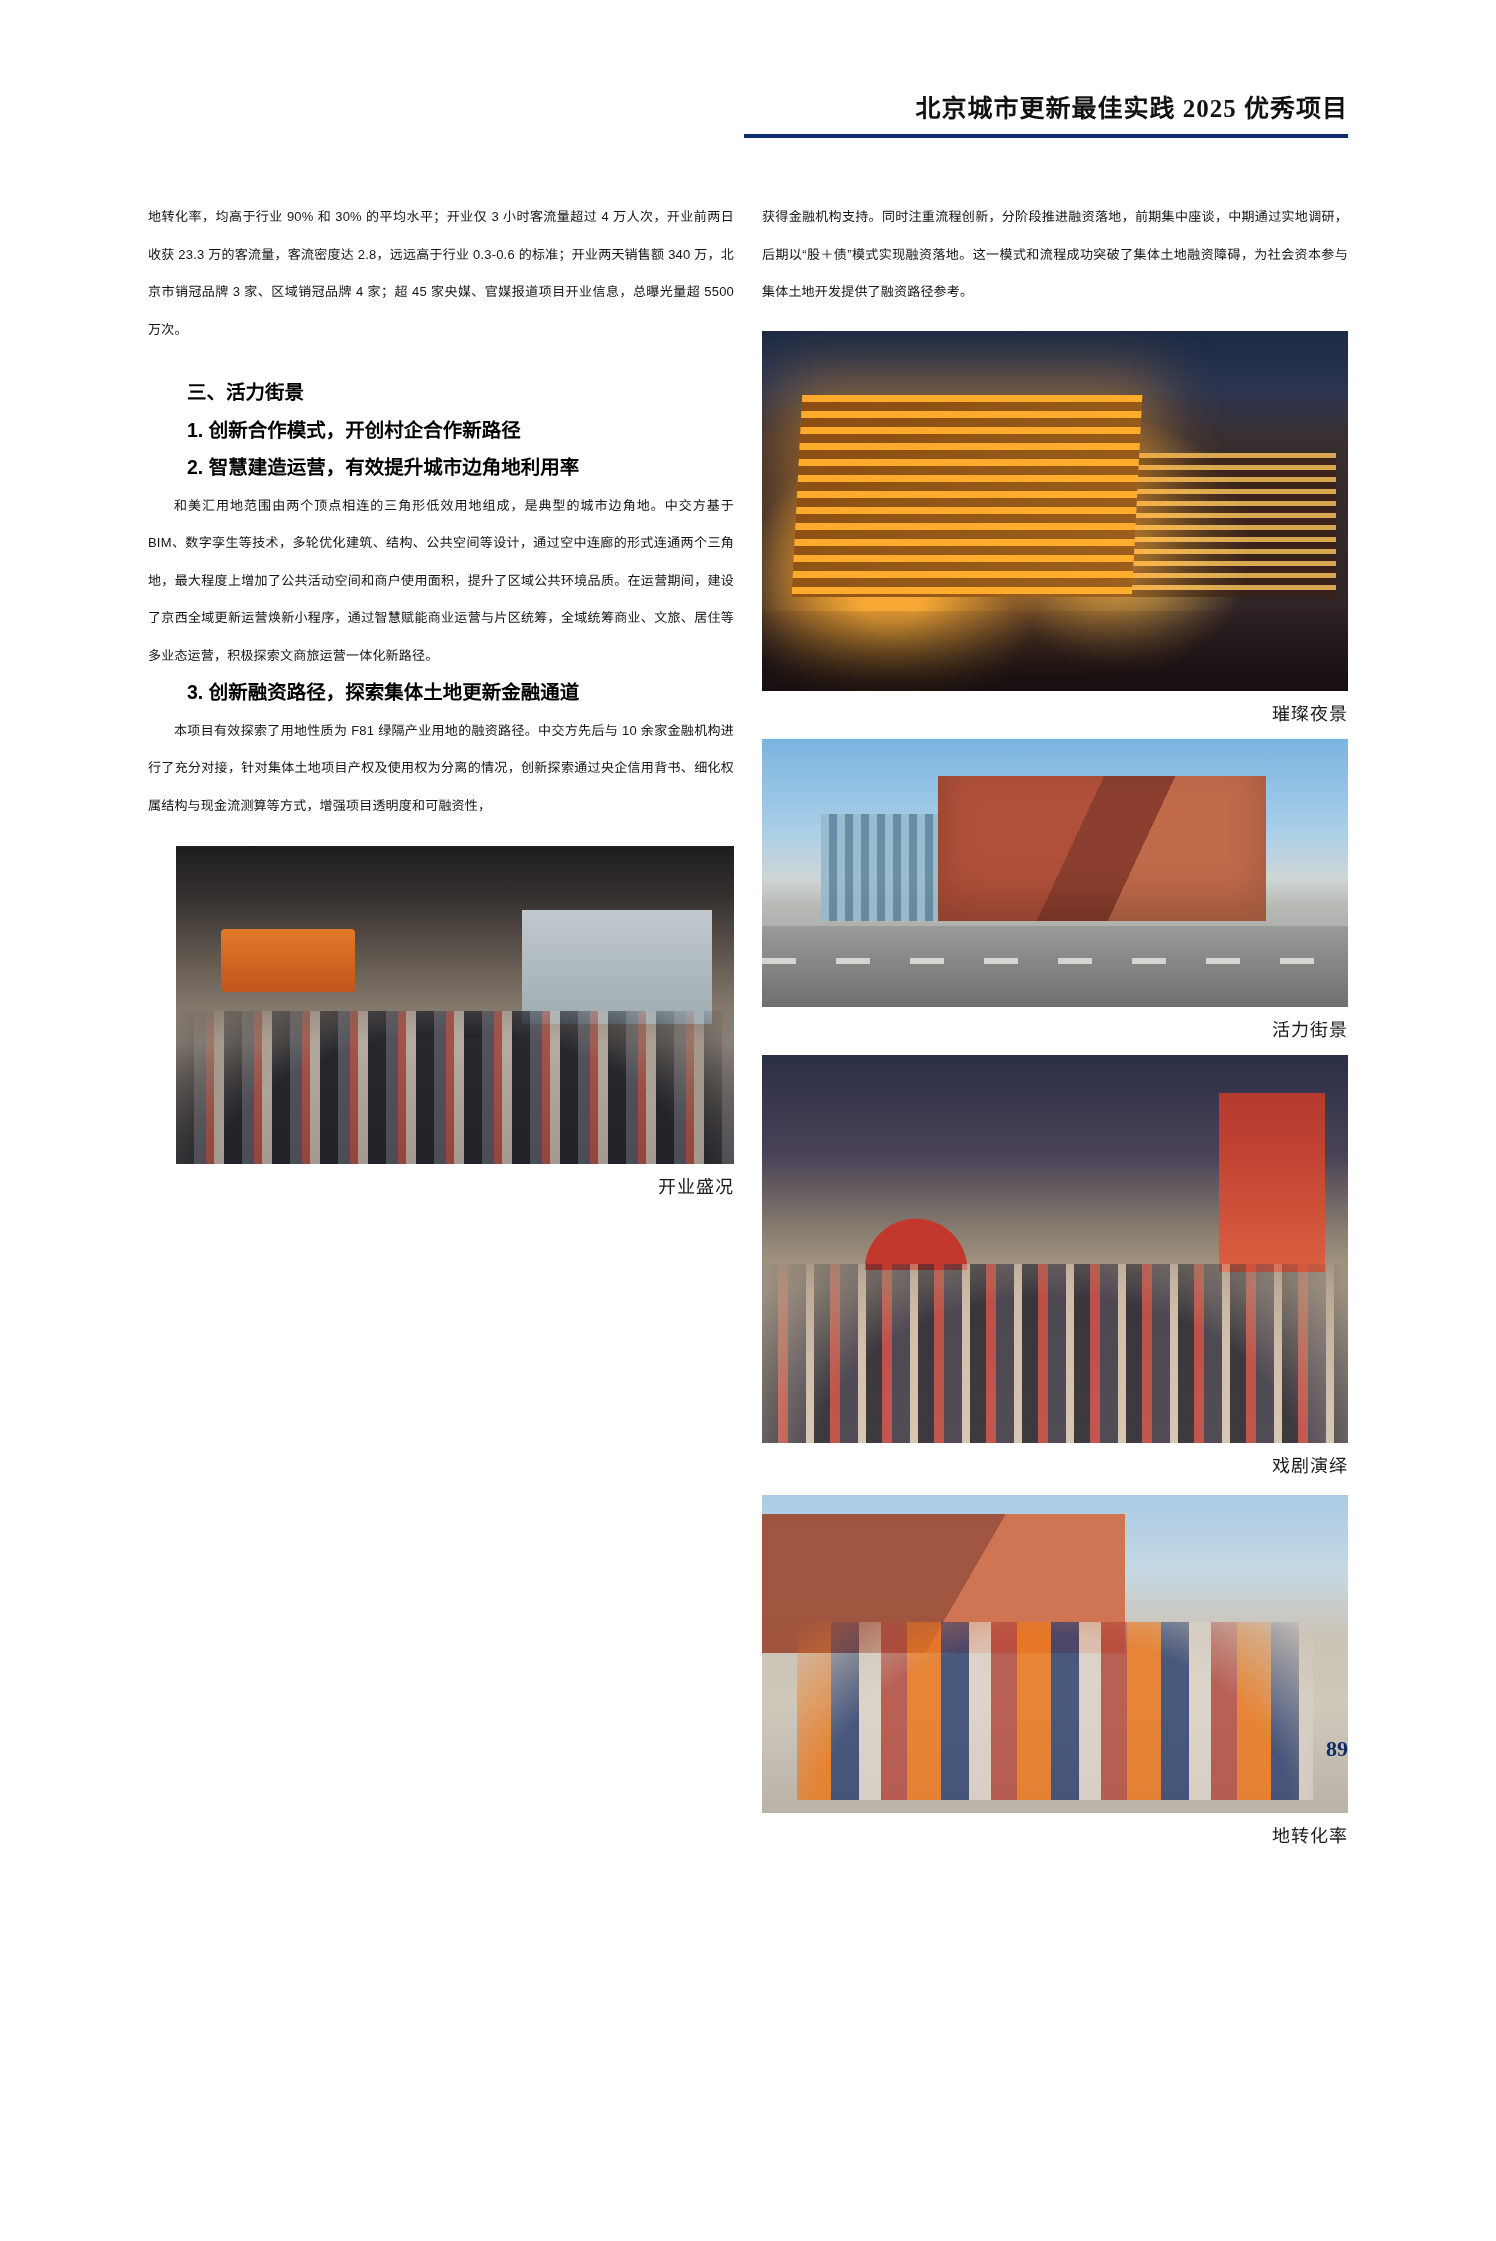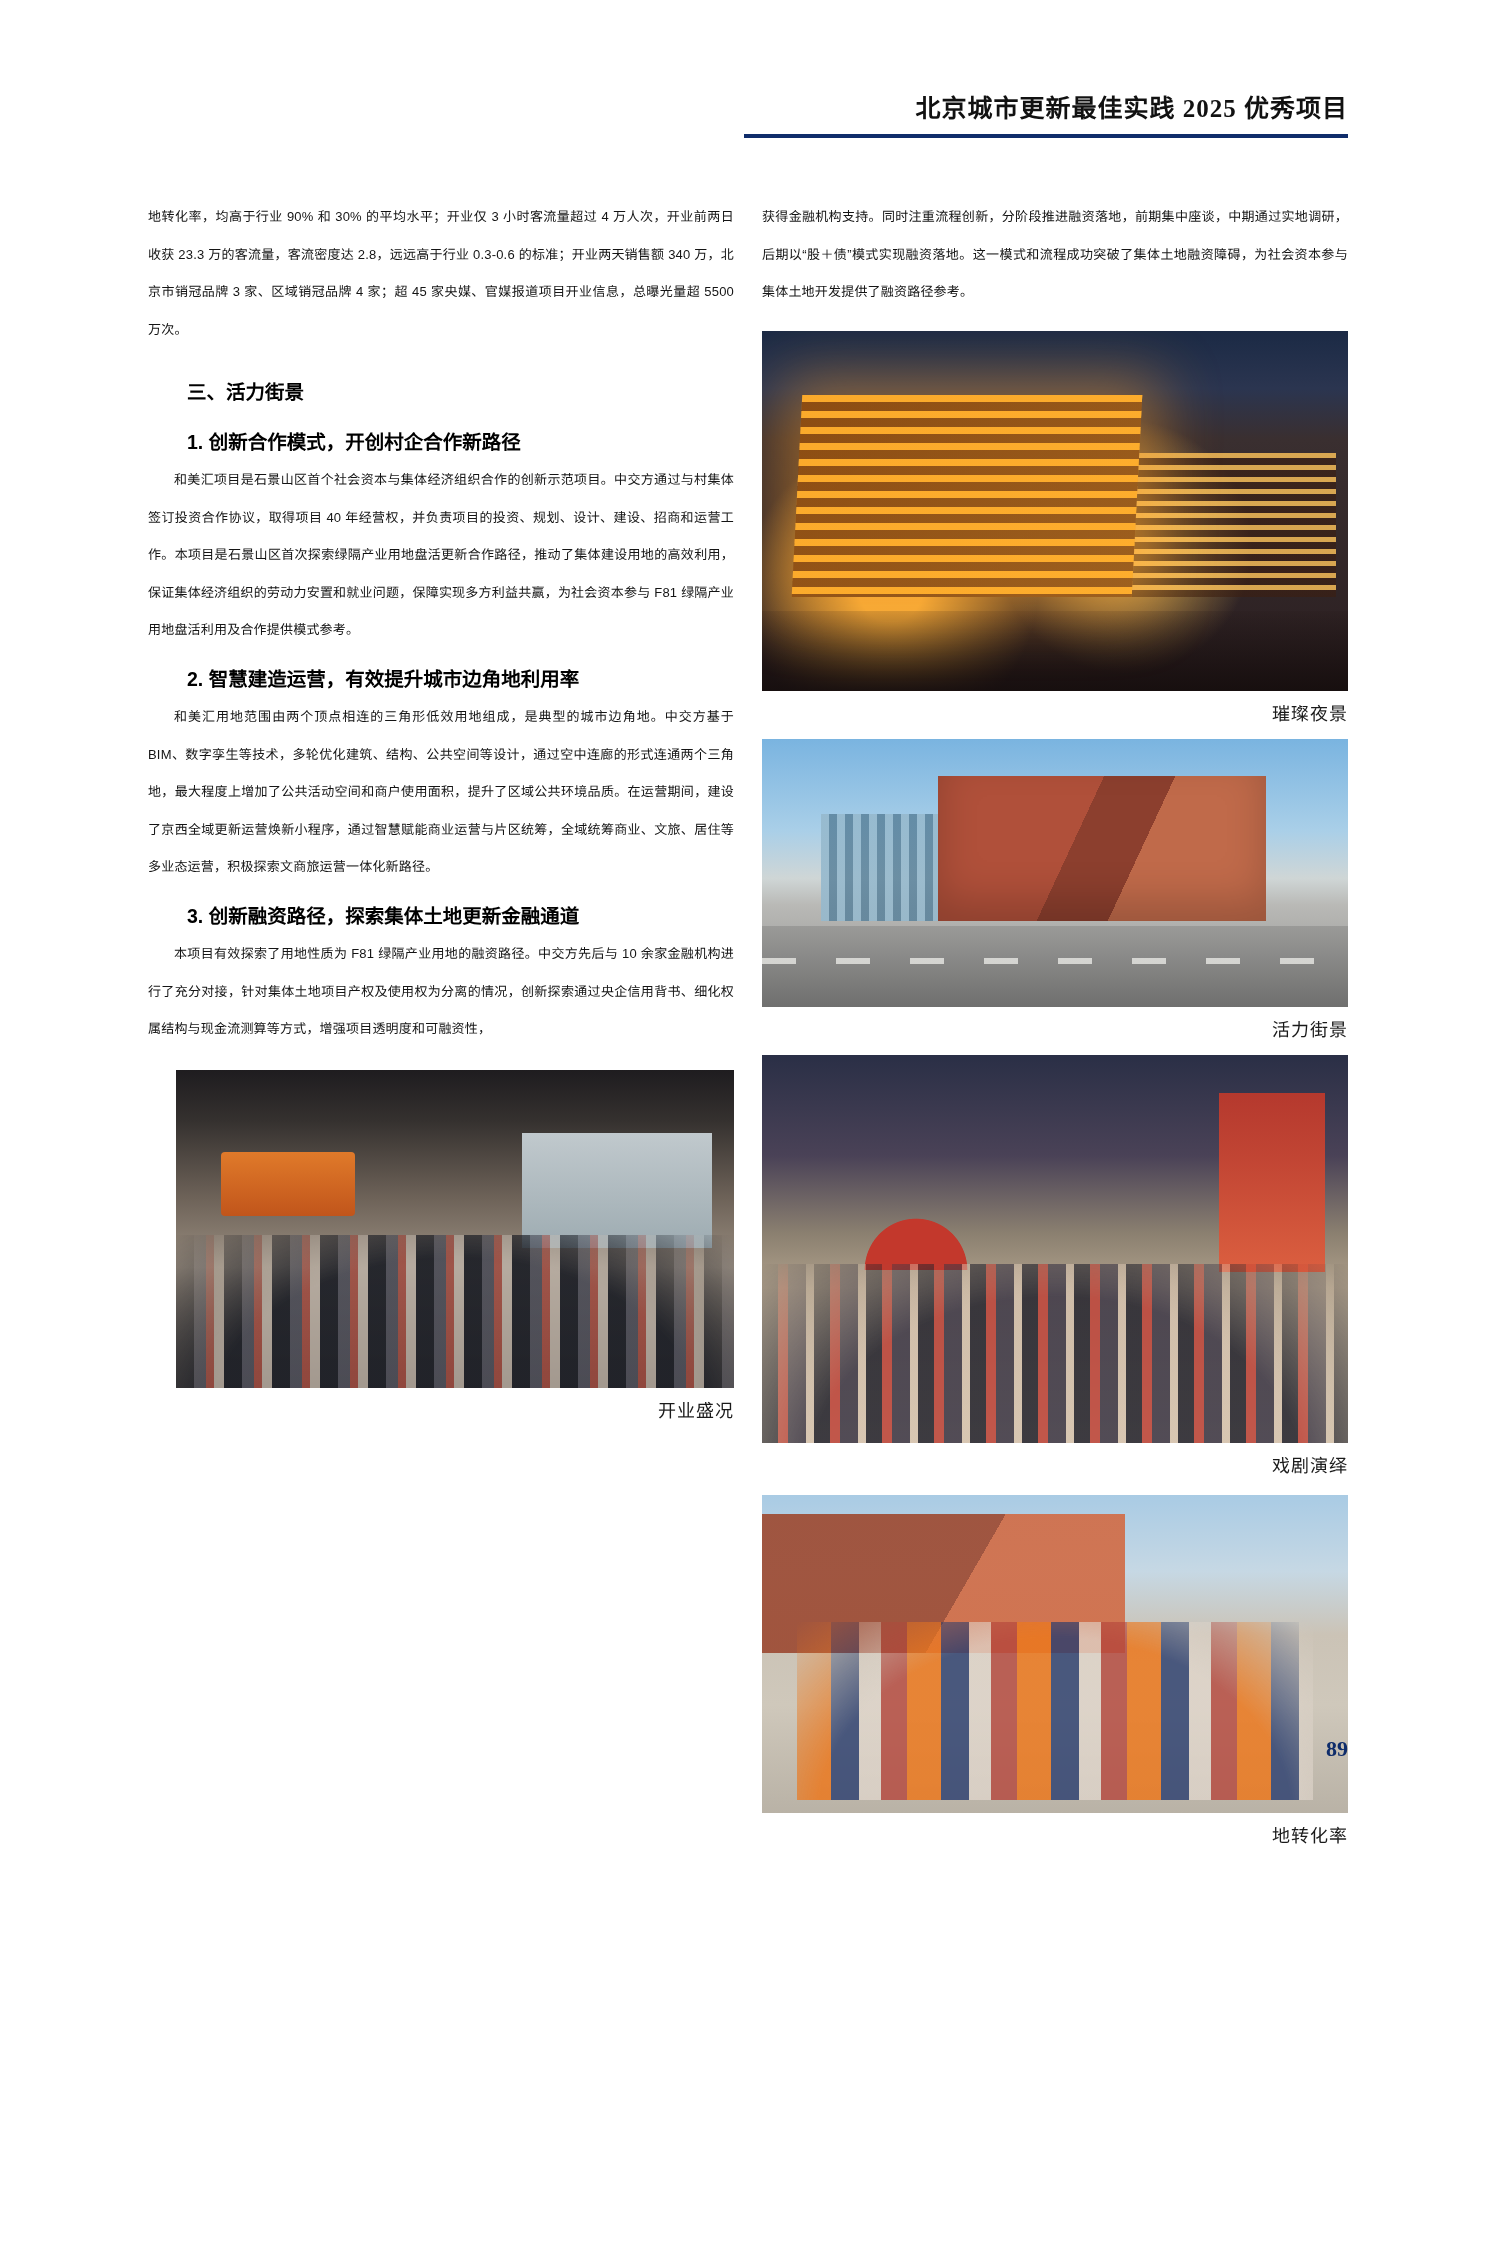--- a/index.html
+++ b/index.html
@@ -69,21 +69,21 @@
   }
   h3.sec {
     margin: 26px 0 0 0;
     font-size: 19.5px;
     line-height: 37.5px;
     font-weight: bold;
     text-indent: 2em;
     color: #000;
   }
   h4.sub {
-    margin: 12px 0 0 0;
+    margin: 0 0 0 0;
     font-size: 19.5px;
     line-height: 37.5px;
     font-weight: bold;
     text-indent: 2em;
     color: #000;
   }
 
   
   .fig {
     margin-top: 14px;
@@ -315,21 +315,20 @@
   </div>
 
   <div class="col-left">
 
     <p class="body">地转化率，均高于行业 90% 和 30% 的平均水平；开业仅 3 小时客流量超过 4 万人次，开业前两日收获 23.3 万的客流量，客流密度达 2.8，远远高于行业 0.3-0.6 的标准；开业两天销售额 340 万，北京市销冠品牌 3 家、区域销冠品牌 4 家；超 45 家央媒、官媒报道项目开业信息，总曝光量超 5500 万次。</p>
 
     <h3 class="sec">三、活力街景</h3>
 
     <h4 class="sub">1. 创新合作模式，开创村企合作新路径</h4>
 
-    <p class="body indent">和美汇项目是石景山区首个社会资本与集体经济组织合作的创新示范项目。中交方通过与村集体签订投资合作协议，取得项目 40 年经营权，并负责项目的投资、规划、设计、建设、招商和运营工作。本项目是石景山区首次探索绿隔产业用地盘活更新合作路径，推动了集体建设用地的高效利用，保证集体经济组织的劳动力安置和就业问题，保障实现多方利益共赢，为社会资本参与 F81 绿隔产业用地盘活利用及合作提供模式参考。</p>
 
     <h4 class="sub">2. 智慧建造运营，有效提升城市边角地利用率</h4>
 
     <p class="body indent">和美汇用地范围由两个顶点相连的三角形低效用地组成，是典型的城市边角地。中交方基于 BIM、数字孪生等技术，多轮优化建筑、结构、公共空间等设计，通过空中连廊的形式连通两个三角地，最大程度上增加了公共活动空间和商户使用面积，提升了区域公共环境品质。在运营期间，建设了京西全域更新运营焕新小程序，通过智慧赋能商业运营与片区统筹，全域统筹商业、文旅、居住等多业态运营，积极探索文商旅运营一体化新路径。</p>
 
     <h4 class="sub">3. 创新融资路径，探索集体土地更新金融通道</h4>
 
     <p class="body indent">本项目有效探索了用地性质为 F81 绿隔产业用地的融资路径。中交方先后与 10 余家金融机构进行了充分对接，针对集体土地项目产权及使用权为分离的情况，创新探索通过央企信用背书、细化权属结构与现金流测算等方式，增强项目透明度和可融资性，</p>
 
     <div class="fig" style="margin-top:22px;padding-left:28px;">

